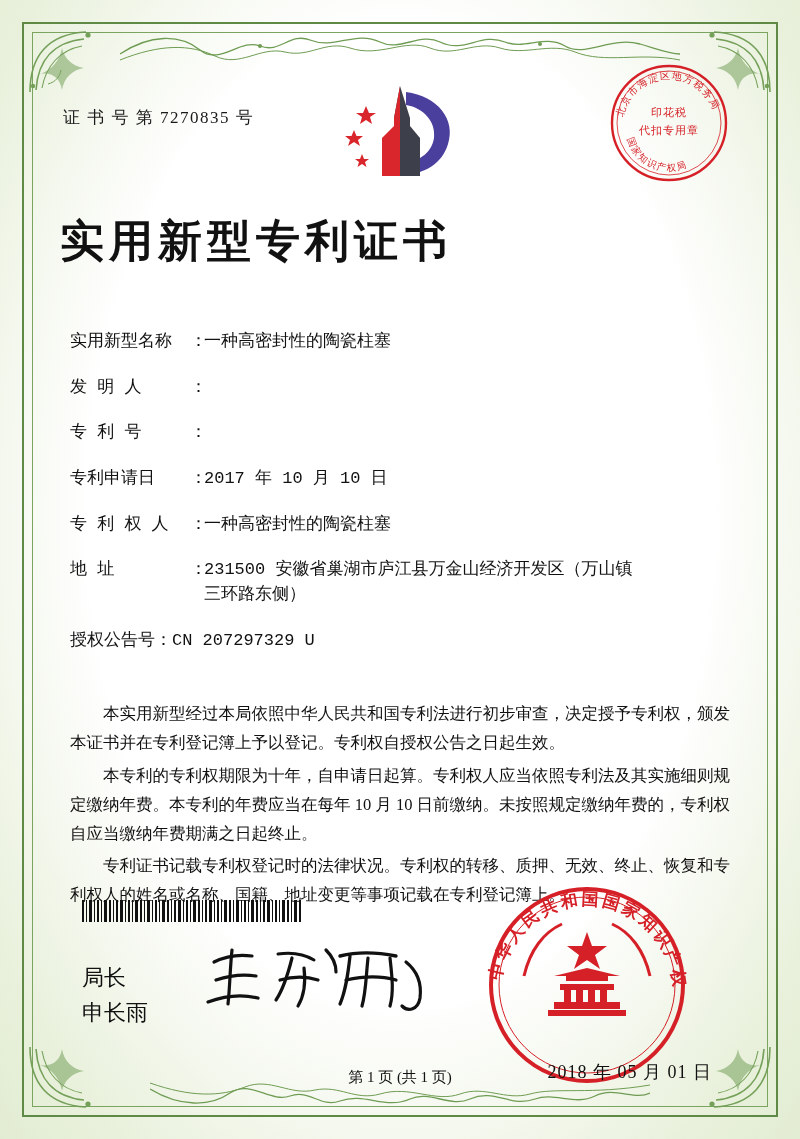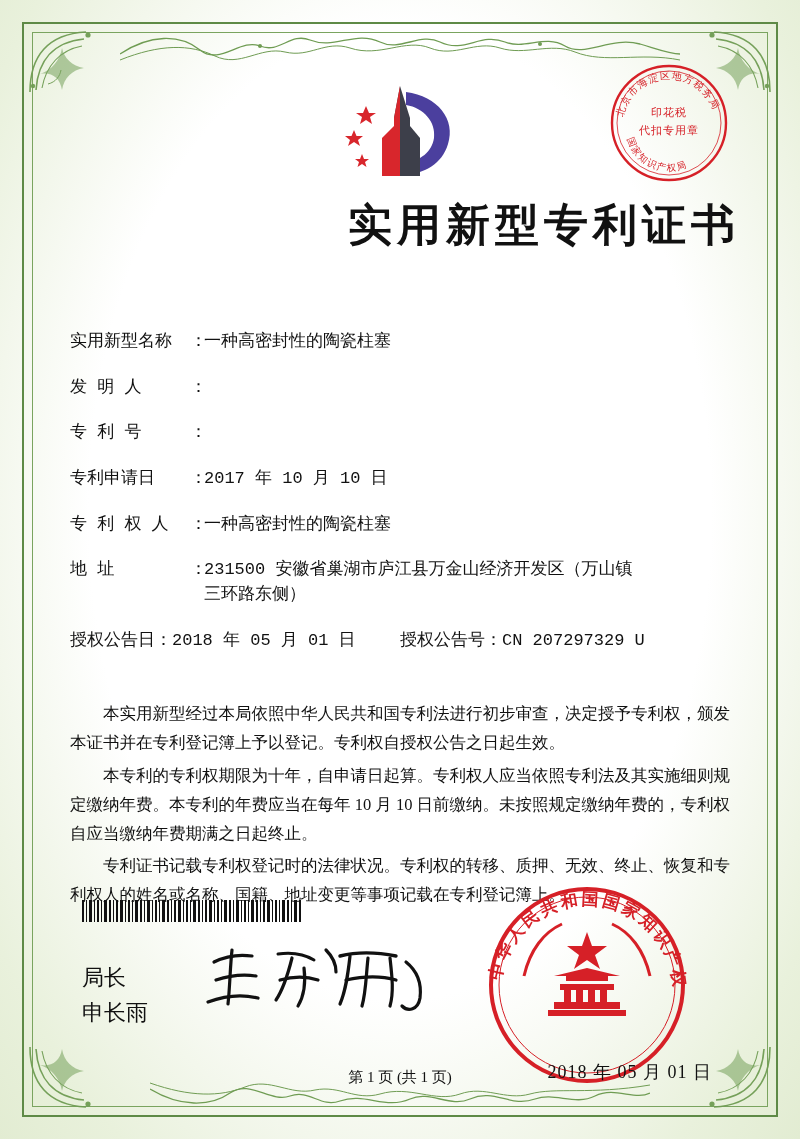--- a/index.html
+++ b/index.html
@@ -89,22 +89,22 @@
     right: 6px;
     top: -2px;
     width: 130px;
     height: 130px;
   }
   .stamp-top svg { width: 100%; height: 100%; display: block; }
 
   .doc-title {
     position: absolute;
     left: 0; right: 0;
-    top: 136px;
-    text-align: right;
+    top: 152px;
+    text-align: left;
     font-size: 44px;
     font-weight: bold;
     letter-spacing: 5px;
     color: #111;
     font-family: Liberation Sans, sans-serif;
   }
 
   .fields {
     position: absolute;
     left: 10px;
@@ -275,20 +275,21 @@
   </div>
   <div class="edge-bottom">
     <svg viewBox="0 0 500 34" preserveAspectRatio="none" fill="none" stroke="currentColor" stroke-width="1.3">
       <path d="M0 26 C30 8 60 8 80 22 C100 36 120 12 140 19 C160 26 170 7 190 14 C215 23 235 5 260 16 C280 25 300 7 320 16 C345 27 360 7 385 16 C405 23 425 9 445 19 C465 29 485 14 500 22"></path>
       <path d="M0 32 C40 18 70 18 95 28 C120 38 140 19 165 25 C190 30 205 14 230 21 C260 30 285 12 310 21 C335 30 355 14 380 21 C405 28 440 20 500 30" stroke-width="1"></path>
     </svg>
   </div>
 
   <div class="content">
 
+    <div class="cert-no">证 书 号 第 7270835 号</div>
 
     <div class="logo">
       <svg viewBox="0 0 160 115">
 
         <path d="M86 14 C118 18 136 42 128 66 C122 86 104 96 86 96 L86 84 C100 83 112 74 114 60 C116 44 104 30 86 27 Z" fill="#4b3f9e"></path>
 
         <path d="M80 8 L90 40 L90 98 L74 98 L74 40 Z" fill="#3d3f4a"></path>
         <path d="M80 8 L74 40 L74 98 L80 98 Z" fill="#d8262c"></path>
         <path d="M62 60 L74 48 L74 98 L62 98 Z" fill="#d8262c"></path>
         <path d="M90 48 L100 60 L100 98 L90 98 Z" fill="#3d3f4a"></path>
@@ -353,23 +354,20 @@
       <div class="field-row">
         <span class="field-label">地 址</span>
         <span class="field-colon">：</span>
         <span class="field-value">
           <span>231500 安徽省巢湖市庐江县万金山经济开发区（万山镇</span>
           <span class="second-line">三环路东侧）</span>
         </span>
       </div>
 
       <div class="pub-row">
-        <span class="pub-left">
-          <span>授权公告日</span><span>：</span><span>2018 年 05 月 01 日</span>
-        </span>
         <span class="pub-right">
           <span>授权公告号</span><span>：</span><span>CN 207297329 U</span>
         </span>
       </div>
 
     </div>
 
     <div class="paragraphs">
       <p>本实用新型经过本局依照中华人民共和国专利法进行初步审查，决定授予专利权，颁发本证书并在专利登记簿上予以登记。专利权自授权公告之日起生效。</p>
       <p>本专利的专利权期限为十年，自申请日起算。专利权人应当依照专利法及其实施细则规定缴纳年费。本专利的年费应当在每年 10 月 10 日前缴纳。未按照规定缴纳年费的，专利权自应当缴纳年费期满之日起终止。</p>

